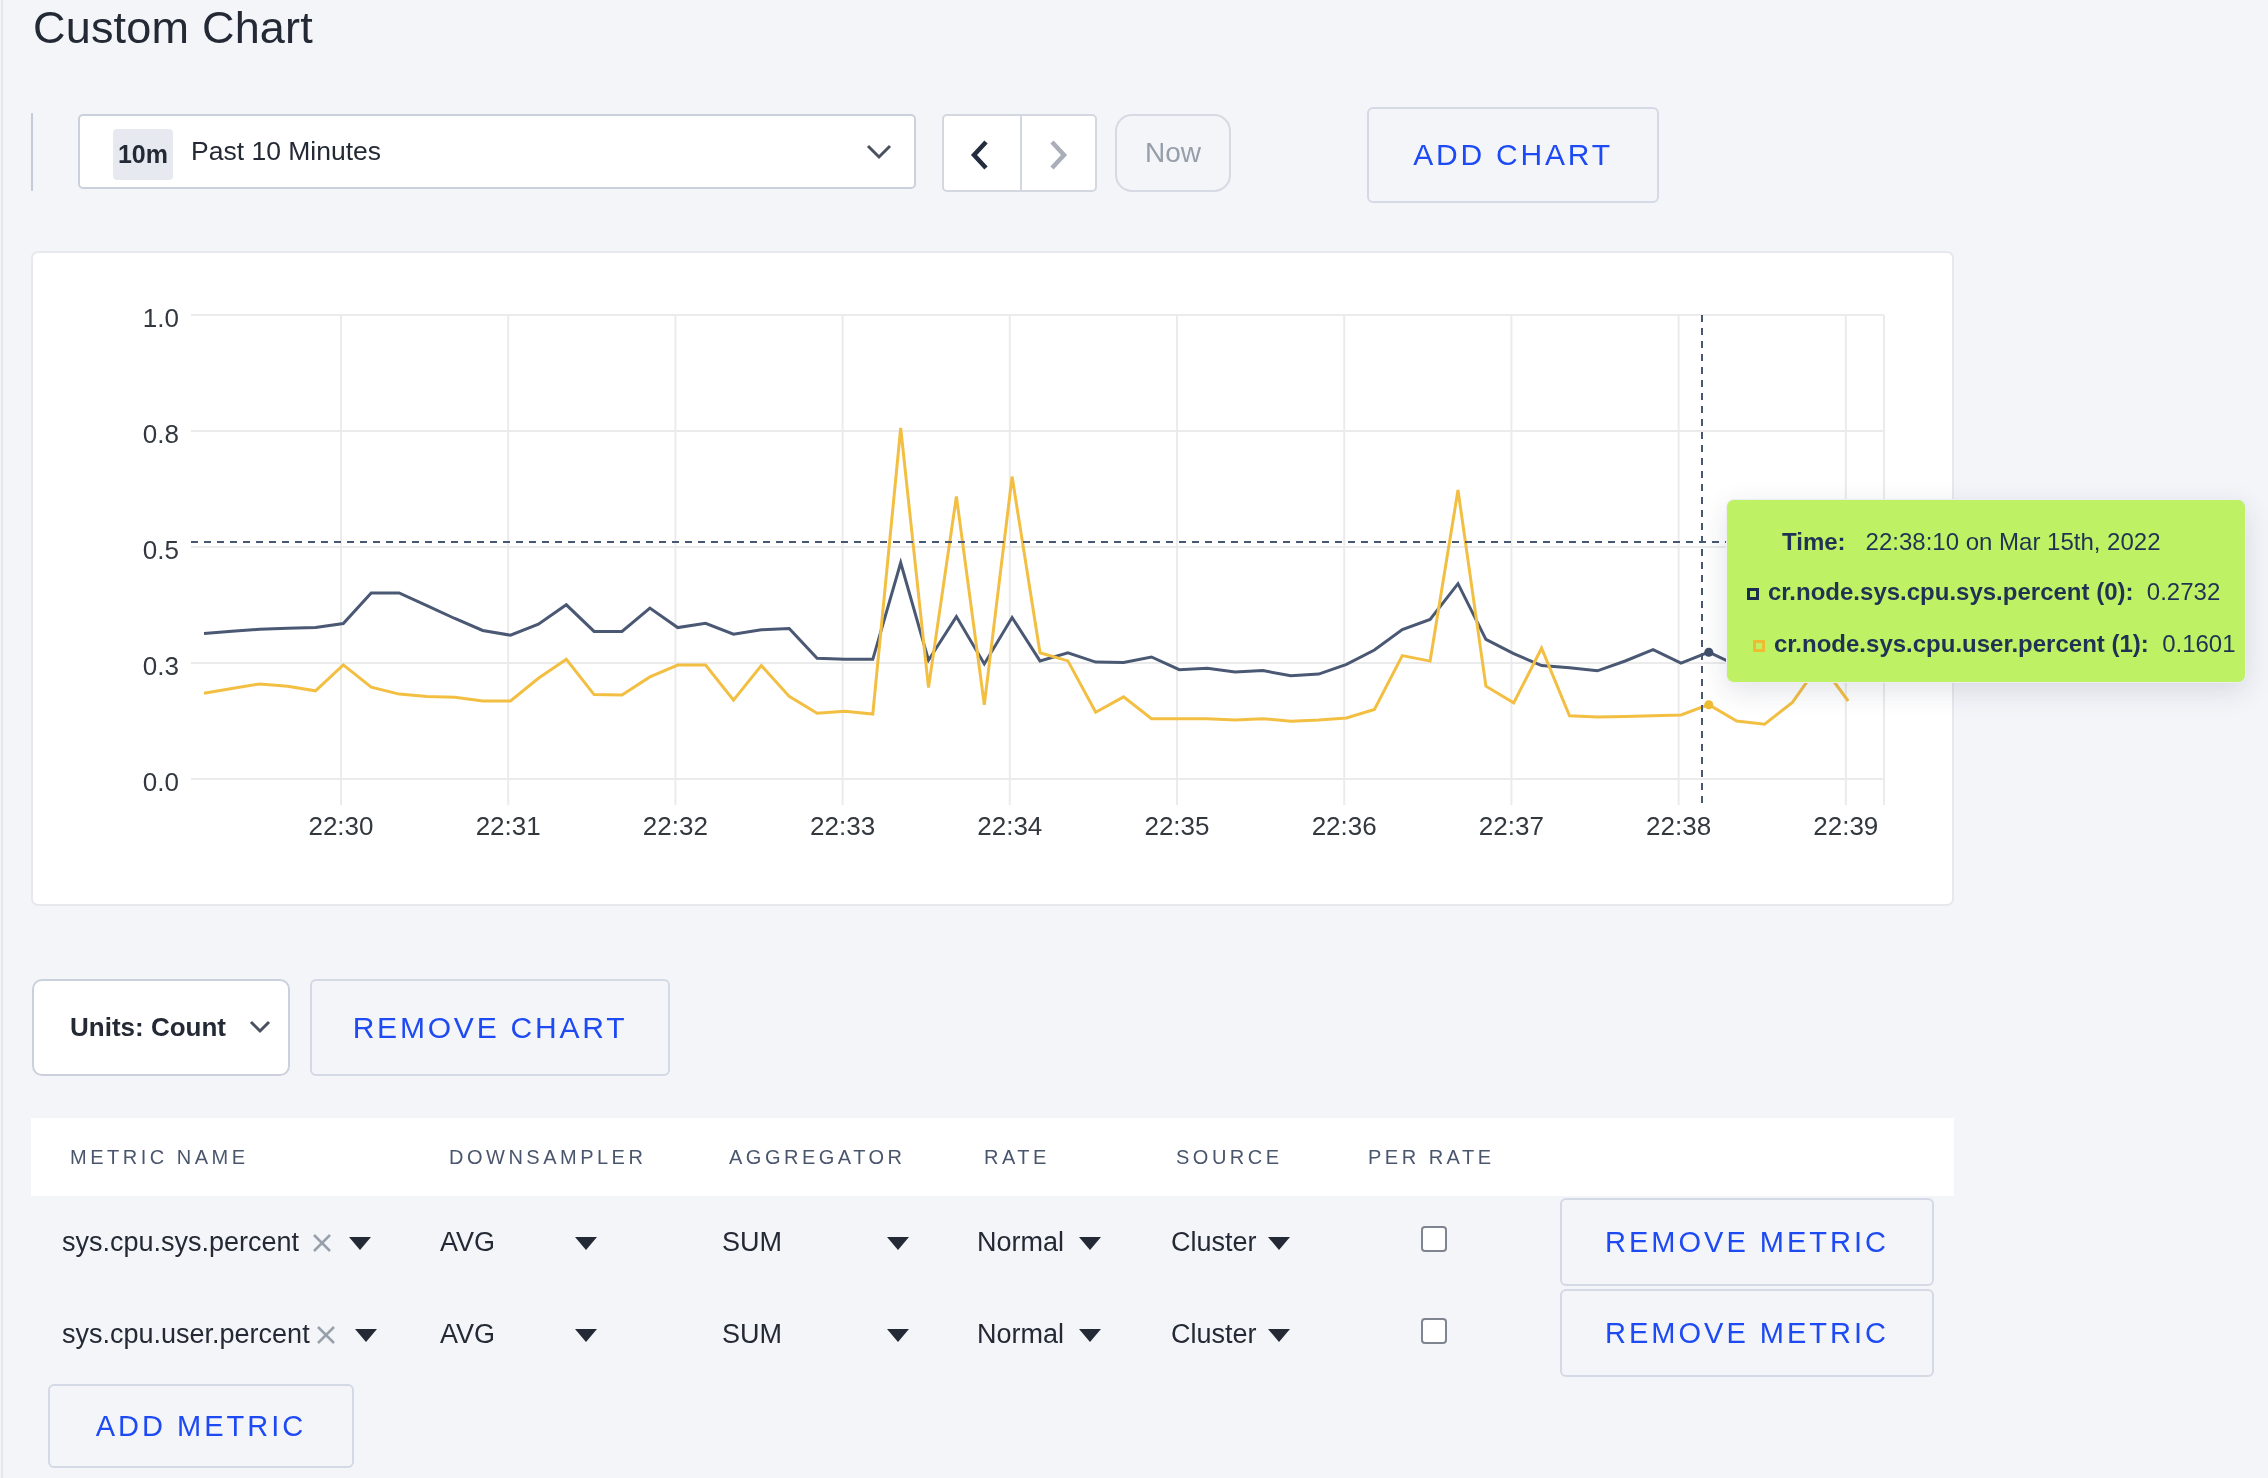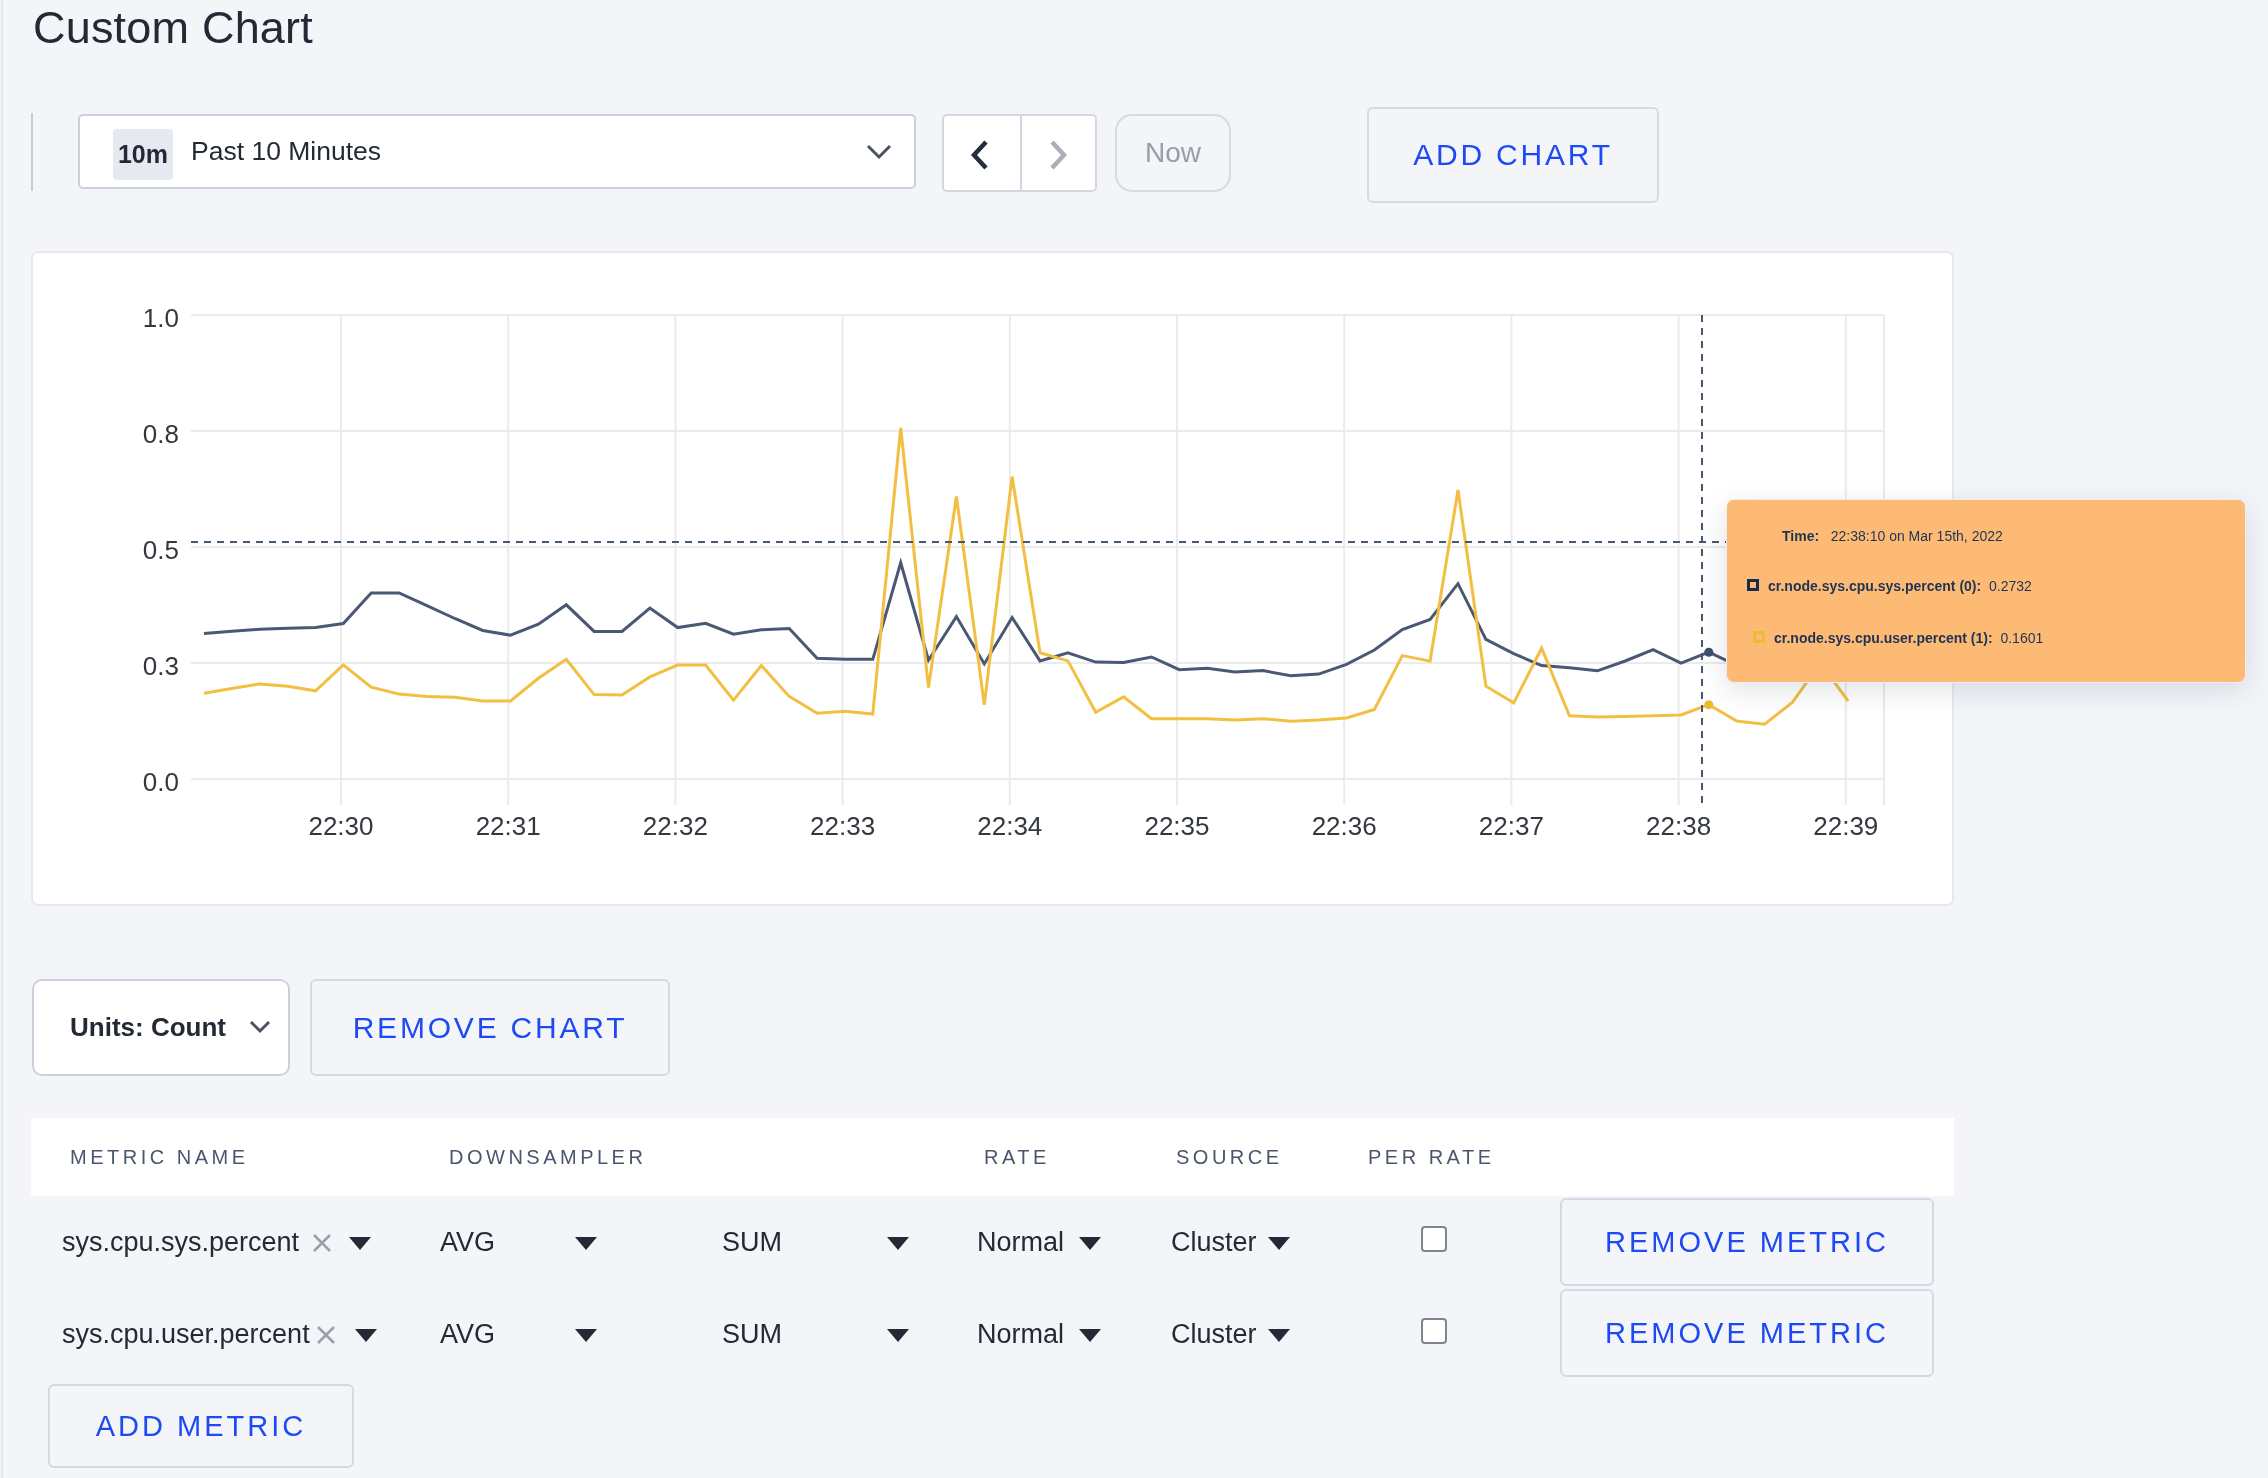--- a/index.html
+++ b/index.html
@@ -9,21 +9,21 @@
 .sel { left:78px; top:114px; width:838px; height:75px; background:#fff; border:2px solid #cbd1dc; border-radius:5px; }
 .badge { left:17px; top:13px; width:60px; height:51px; background:#e6e9ef; border-radius:4px; font-weight:bold; font-size:25px; line-height:51px; text-align:center;margin-left:16px; }
 .sellabel { left:111px; top:0; height:71px; line-height:71px; font-size:26.5px; }
 .arrows { left:942px; top:114px; width:155px; height:78px; background:#fff; border:2px solid #d3d8e0; border-radius:5px; }
 .arrdiv { left:75.5px; top:0px; width:2px; height:74px; background:#d3d8e0; }
 .nowbtn { left:1115px; top:114px; width:116px; height:78px; border:2px solid #d6dae2; border-radius:17px; font-size:28px; color:#959ea9; line-height:74px; text-align:center; }
 .bluebtn { border:2px solid #d4d9e6; border-radius:6px; color:#1d4af2; font-size:30px; letter-spacing:2.8px; text-align:center; }
 .addchart { left:1367px; top:107px; width:292px; height:96px; line-height:92px; }
 .card { left:31px; top:251px; width:1923px; height:655px; background:#fff; border:2px solid #e6e8ee; border-radius:7px; }
 .chartsvg { position:absolute; left:0; top:0; }
-.tooltip { left:1726px; top:499px; width:520px; height:184px; background:#fdba74; border:1px solid #eceef4; border-radius:8px; box-shadow:0 8px 28px rgba(30,40,70,0.13); font-size:14px; color:#1e3353; }
+.tooltip { left:1726px; top:499px; width:520px; height:184px; background:#bef264; border:1px solid #eceef4; border-radius:8px; box-shadow:0 8px 28px rgba(30,40,70,0.13); font-size:24px; color:#1e3353; }
 .ttrow { position:absolute; left:0; white-space:nowrap; }
 .sq { display:inline-block; width:12px; height:12px; border-width:3px; border-style:solid; margin-right:9px; vertical-align:0px; }
 .units { left:32px; top:979px; width:258px; height:97px; background:#fff; border:2px solid #cbd1dc; border-radius:10px; }
 .unitslabel { left:36px; top:0; height:93px; line-height:93px; font-size:26px; font-weight:bold; }
 .removechart { left:310px; top:979px; width:360px; height:97px; line-height:93px; }
 .thead { left:31px; top:1118px; width:1923px; height:78px; background:#fff; }
 .th { position:absolute; top:0; height:78px; line-height:78px; font-size:20px; letter-spacing:3.5px; color:#4a566e; }
 .cell { position:absolute; font-size:27px; color:#242a35; white-space:nowrap; }
 .caret { position:absolute; width:0; height:0; border-left:11px solid transparent; border-right:11px solid transparent; border-top:13px solid #242a35; }
 .xicon line { stroke:#98a0ac; stroke-width:2.5; }
@@ -115,20 +115,21 @@
   <div class="abs unitslabel">Units: Count</div>
   <svg class="abs" style="left:215px;top:39px" width="22" height="14" viewBox="0 0 22 14">
       <polyline points="2,2 11,11 20,2" fill="none" stroke="#4a5260" stroke-width="3"></polyline>
     </svg>
 </div>
 <div class="abs bluebtn removechart">REMOVE CHART</div>
 
 <div class="abs thead">
   <div class="th" style="left:39px">METRIC NAME</div>
   <div class="th" style="left:418px">DOWNSAMPLER</div>
+  <div class="th" style="left:698px">AGGREGATOR</div>
   <div class="th" style="left:953px">RATE</div>
   <div class="th" style="left:1145px">SOURCE</div>
   <div class="th" style="left:1337px">PER RATE</div>
 </div>
 
 <div class="cell" style="left:62px;top:1227px">sys.cpu.sys.percent</div>
 <svg class="abs xicon" style="left:312px;top:1233px" width="20" height="20" viewBox="0 0 20 20">
     <line x1="2" y1="2" x2="18" y2="18"></line>
     <line x1="18" y1="2" x2="2" y2="18"></line>
   </svg>

